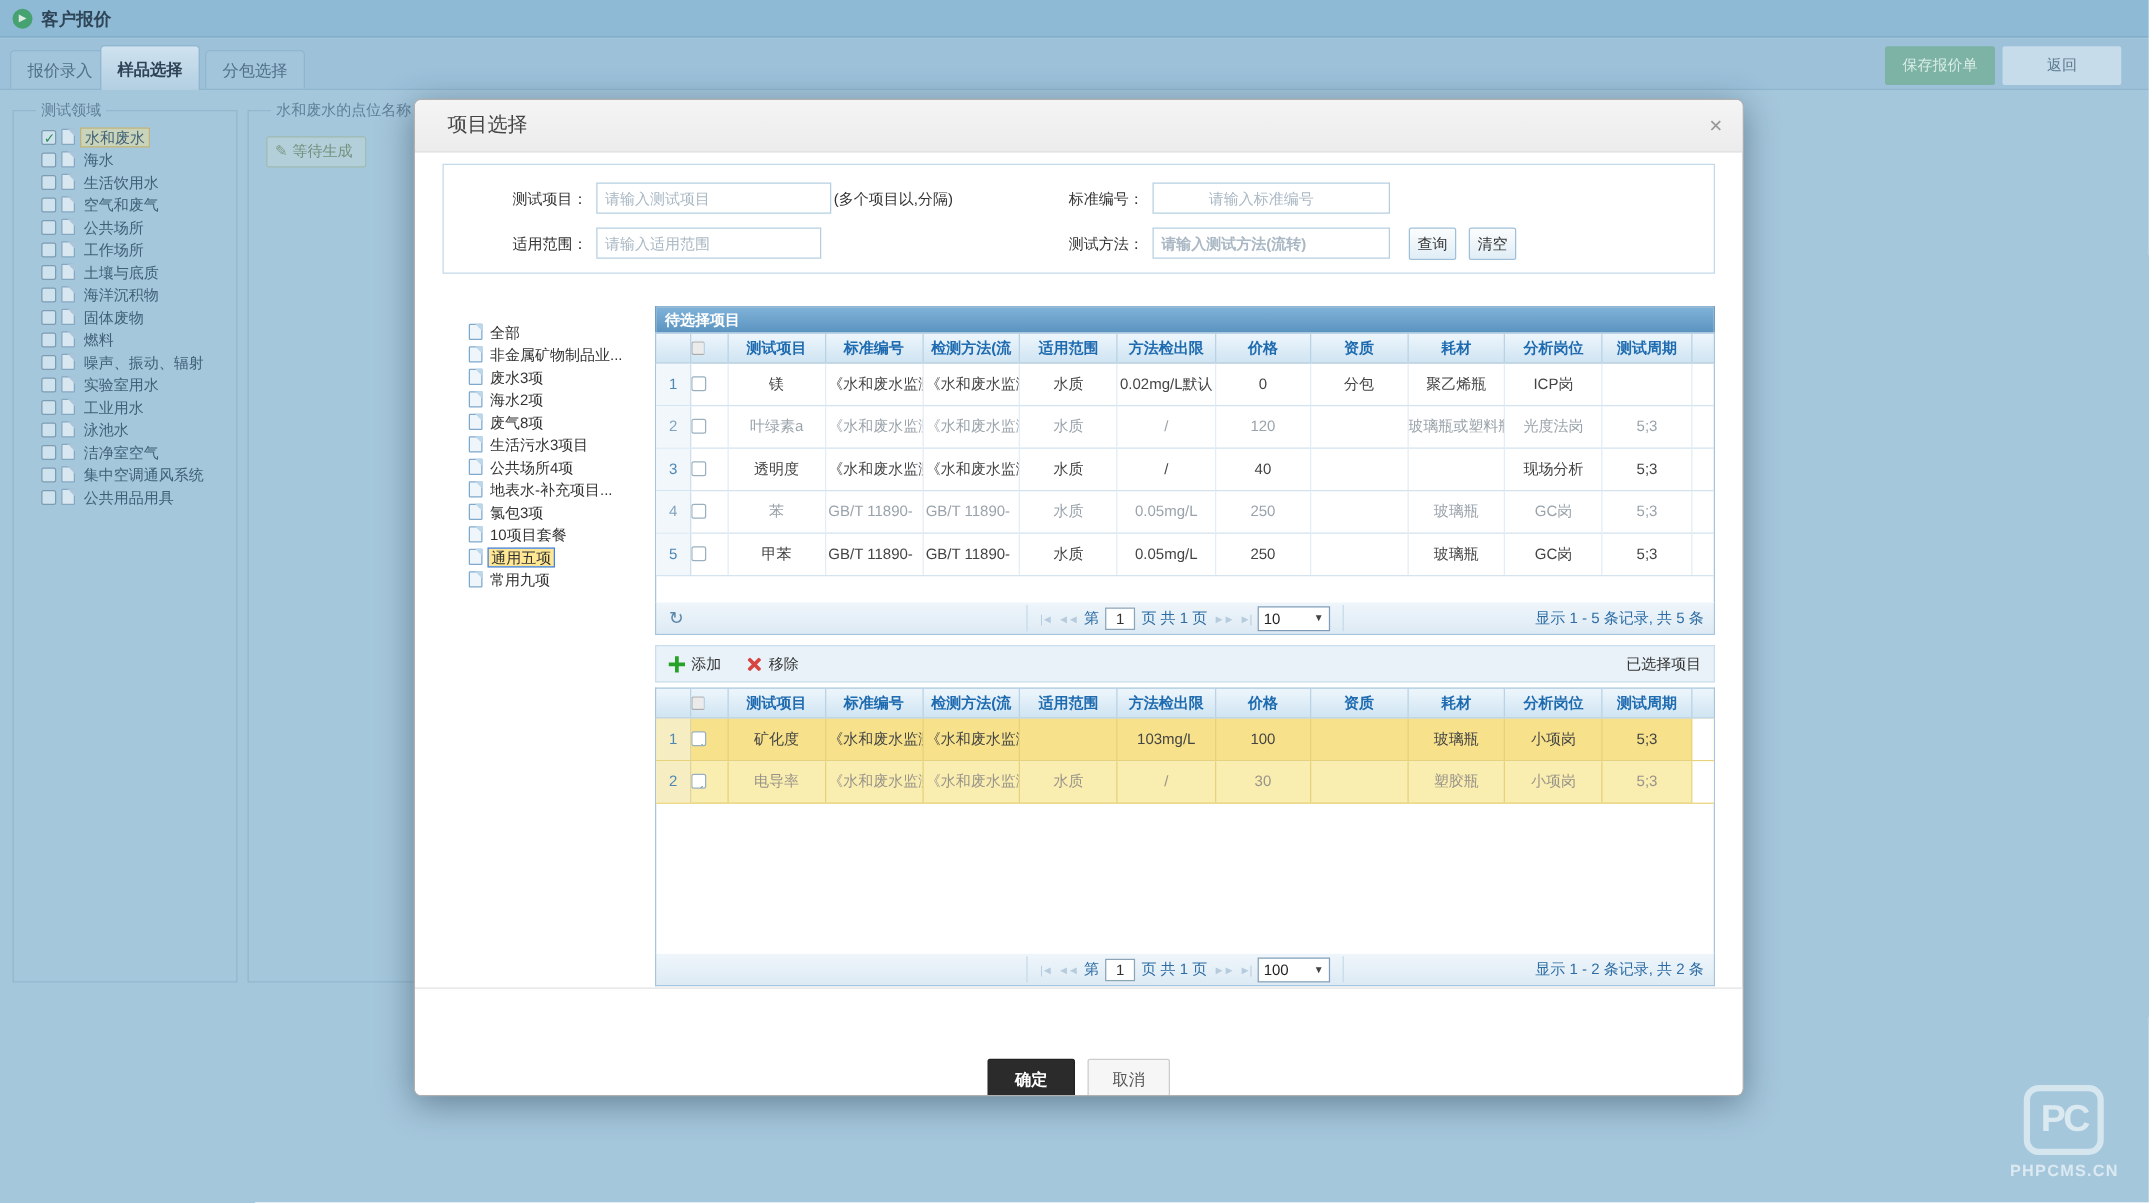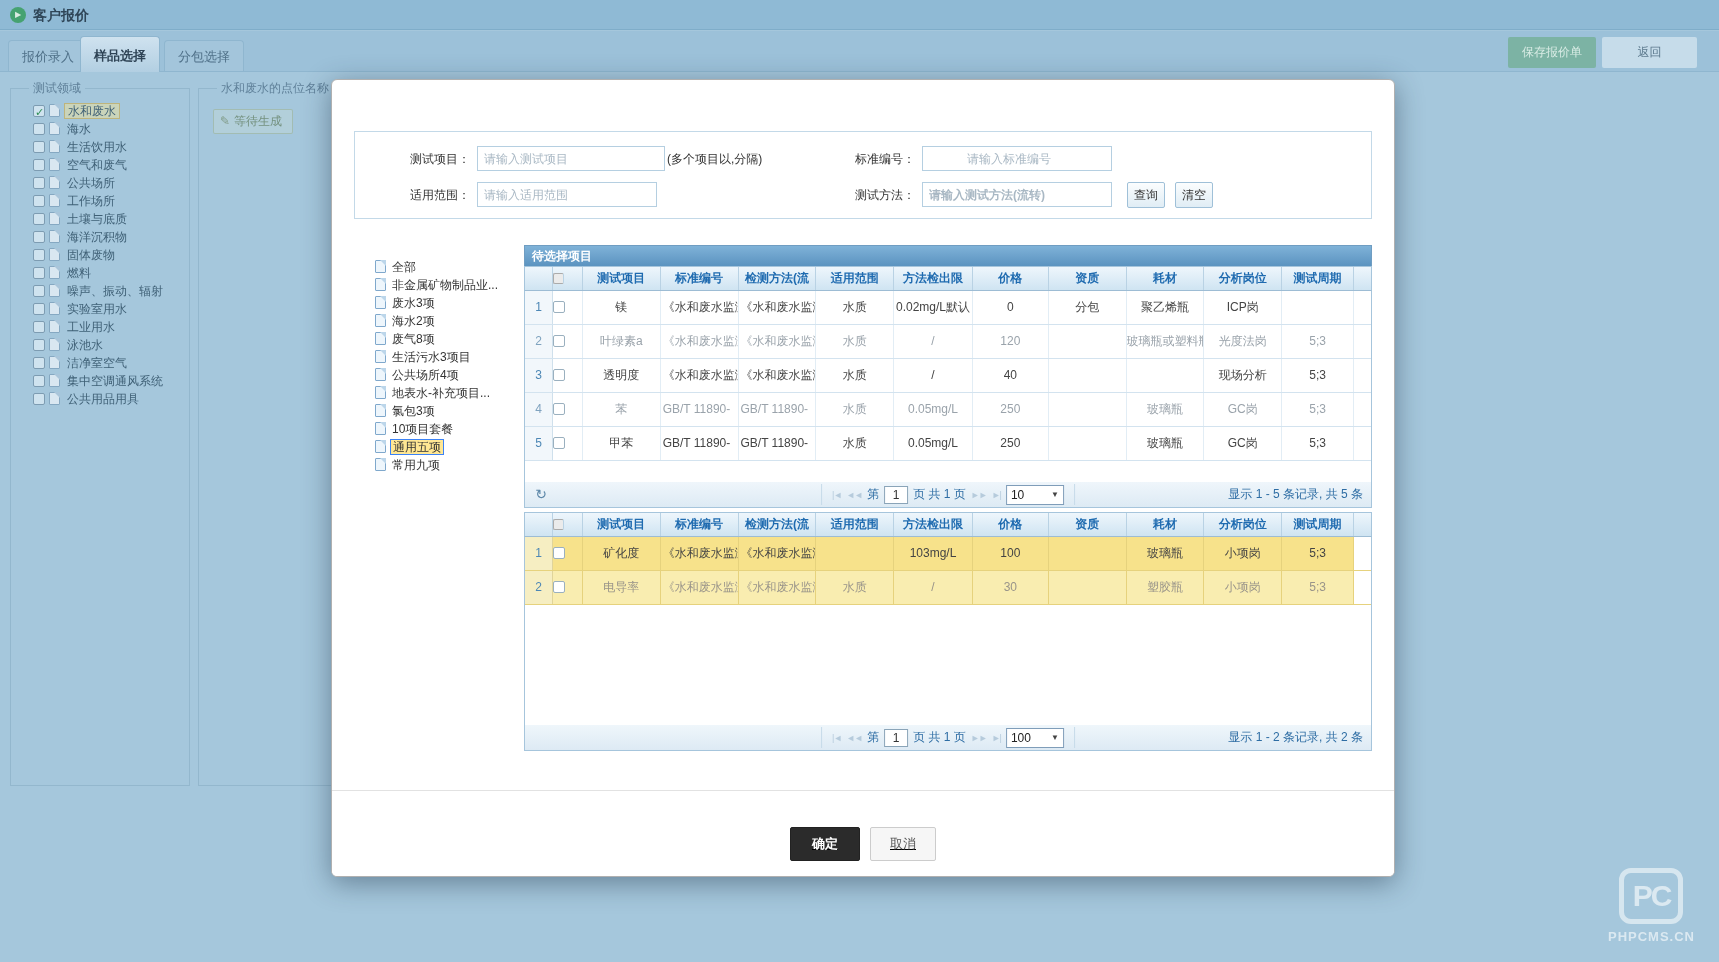--- a/index.html
+++ b/index.html
@@ -99,21 +99,21 @@
   .tbtn { display:flex; align-items:center; gap:5px; }
   .plus-ic { position:relative; width:13px; height:13px; display:inline-block; }
   .plus-ic::before { content:""; position:absolute; left:0; top:5px; width:13px; height:3px; background:#27a127; }
   .plus-ic::after { content:""; position:absolute; left:5px; top:0; width:3px; height:13px; background:#27a127; }
   .x-ic { position:relative; width:13px; height:13px; display:inline-block; }
   .x-ic::before, .x-ic::after { content:""; position:absolute; left:5px; top:0; width:3px; height:13px; background:#d64541; border-radius:1px; }
   .x-ic::before { transform:rotate(45deg); } .x-ic::after { transform:rotate(-45deg); }
   .toolbar-right { margin-left:auto; color:#333; }
   .lower-head { margin-top:4px; }
 
-  .modal-footer { position:absolute; bottom:0; left:0; right:0; height:86px; background:#fff; border-top:1px solid #e2e2e2; display:flex; justify-content:center; gap:10px; padding-top:36px;text-decoration:underline; }
+  .modal-footer { position:absolute; bottom:0; left:0; right:0; height:86px; background:#fff; border-top:1px solid #e2e2e2; display:flex; justify-content:center; gap:10px; padding-top:56px; }
   .btn-ok { width:70px; height:34px; background:#2b2b2b; border:1px solid #222; color:#fff; font-size:13px; font-weight:bold; text-align:center; line-height:32px; border-radius:2px; }
   .btn-cancel { width:66px; height:34px; background:#f6f6f6; border:1px solid #cccccc; color:#555; font-size:13px; text-align:center; line-height:32px; border-radius:2px; }
 
   
   .wm { position:absolute; right:24px; bottom:18px; text-align:center; z-index:2; }
   .wm-box { width:64px; height:56px; border:5px solid rgba(255,255,255,0.55); border-radius:12px; margin:0 auto; font-size:30px; font-weight:bold; color:rgba(255,255,255,0.6); line-height:46px; letter-spacing:-2px; }
   .wm-text { margin-top:5px; font-size:13px; font-weight:bold; color:rgba(255,255,255,0.6); letter-spacing:1px; }
 </style>
 </head>
 <body>
@@ -211,20 +211,24 @@
       <span class="wait-btn"><span class="edit-ic">✎</span><span>等待生成</span></span>
     </fieldset>
   </div>
 
   <div class="wm">
     <div class="wm-box">PC</div>
     <div class="wm-text">PHPCMS.CN</div>
   </div>
 
   <div class="modal">
+    <div class="modal-header">
+      <span class="modal-title">项目选择</span>
+      <span class="modal-close">×</span>
+    </div>
 
     <div class="modal-body">
 
       <div class="search-panel">
         <span class="sp-label" style="left:45px;top:14px;">测试项目：</span>
         <input class="sp-input" style="left: 122px; top: 14px; width: 188px;" placeholder="请输入测试项目">
         <span class="sp-hint" style="left:312px;top:14px;">(多个项目以,分隔)</span>
         <span class="sp-label" style="left:490px;top:14px;">标准编号：</span>
         <input class="sp-input" style="left: 567px; top: 14px; width: 190px; padding-left: 44px;" placeholder="请输入标准编号">
         <span class="sp-label" style="left:45px;top:50px;">适用范围：</span>
@@ -412,20 +416,31 @@
               <span class="nav">►►</span>
               <span class="nav">►|</span>
               <span class="selbox">
                 <span>10</span>
                 <span class="arr">▼</span>
               </span>
             </span>
             <span class="pager-info">显示 1 - 5 条记录, 共 5 条</span>
           </div>
 
+          <div class="sel-toolbar">
+            <span class="tbtn">
+                <span class="plus-ic"></span>
+                <span>添加</span>
+              </span>
+            <span class="tbtn">
+                <span class="x-ic"></span>
+                <span>移除</span>
+              </span>
+            <span class="toolbar-right">已选择项目</span>
+          </div>
 
           <div class="ghead lower-head">
             <span class="rn-col"></span>
             <span class="cb-col">
                 <span class="minibox"></span>
               </span>
             <span class="c0">测试项目</span>
             <span class="c1">标准编号</span>
             <span class="c2">检测方法(流</span>
             <span class="c3">适用范围</span>

